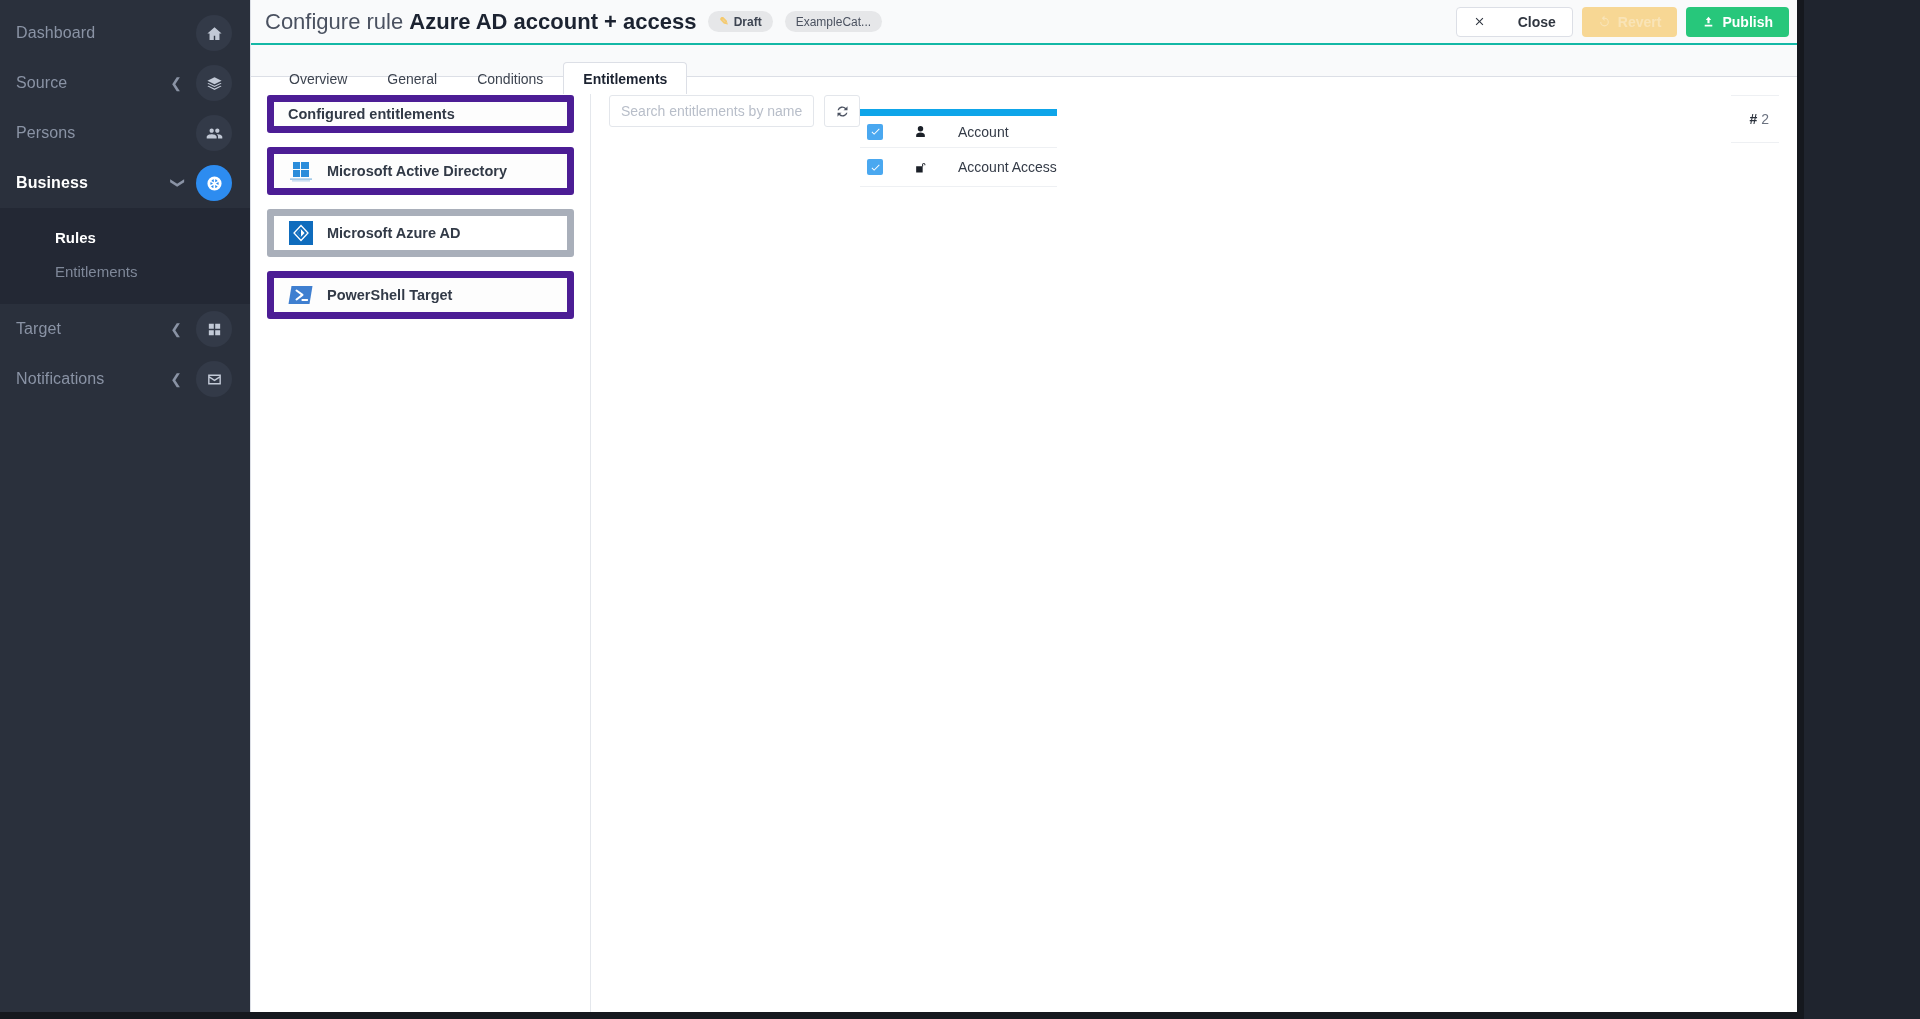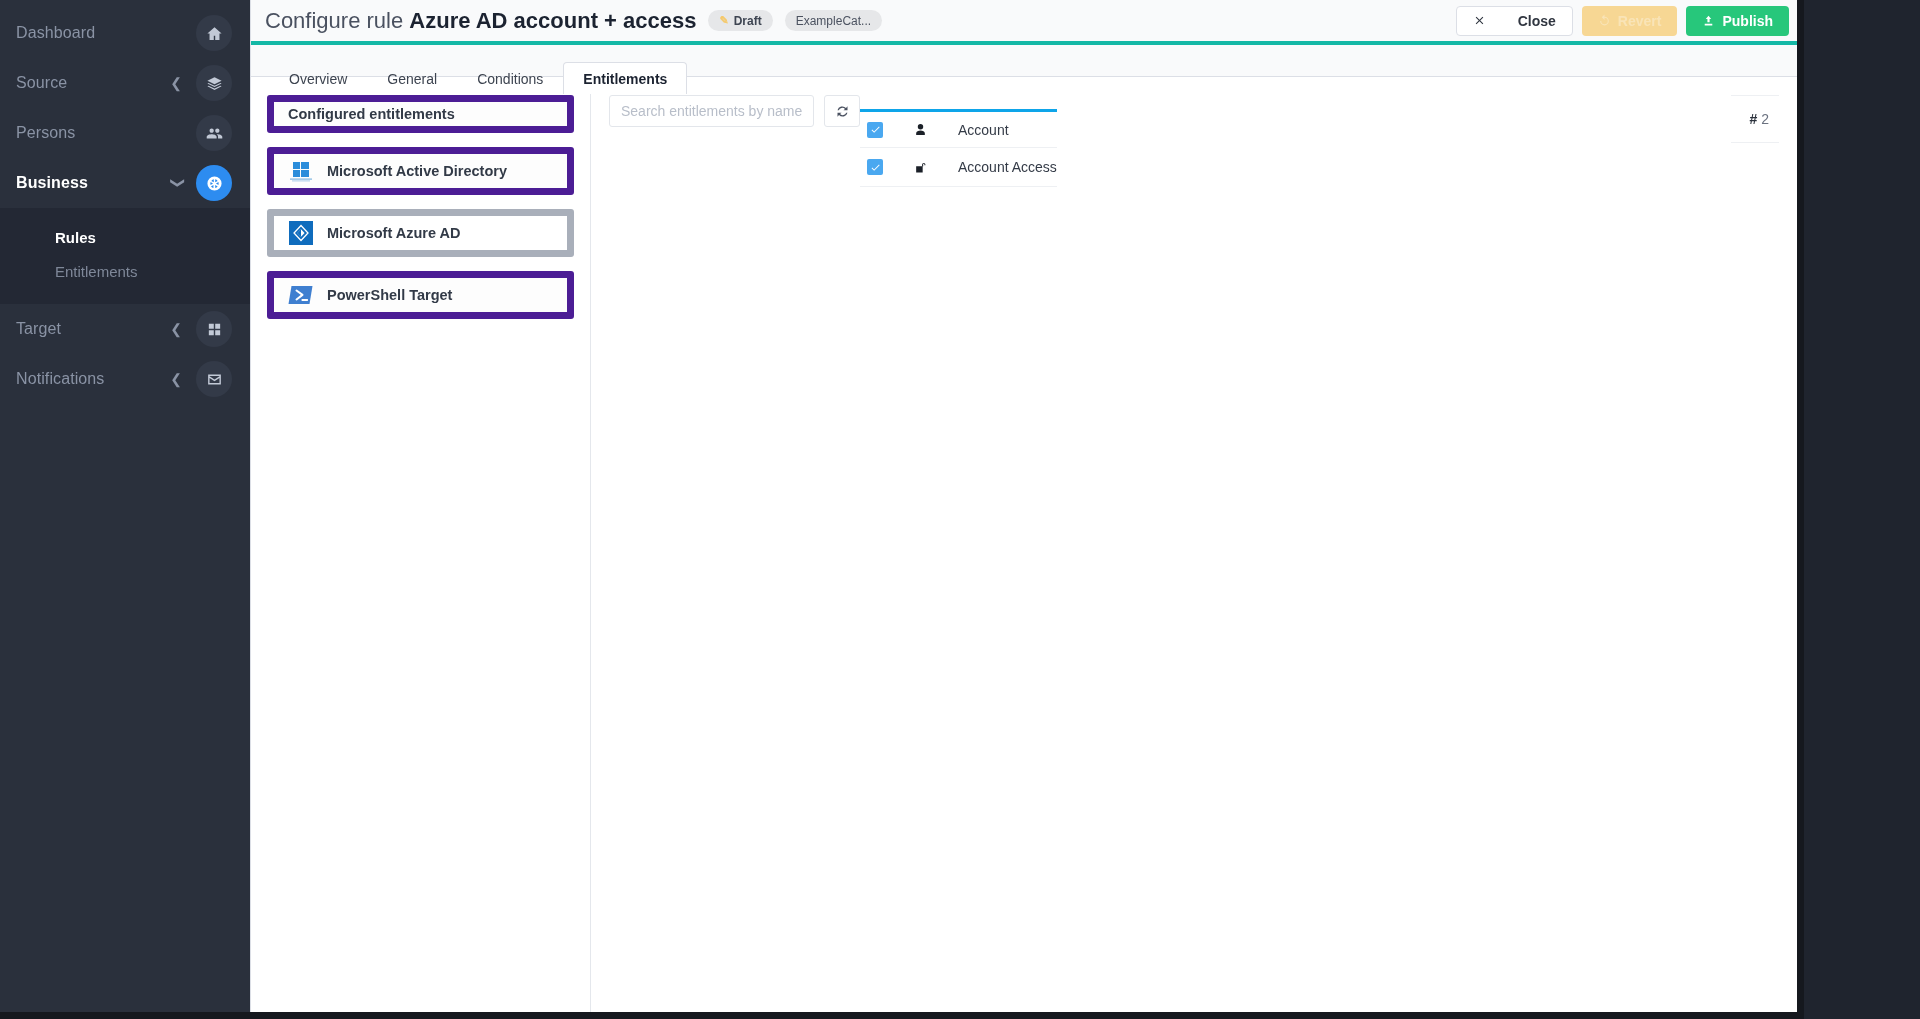--- a/index.html
+++ b/index.html
@@ -92,21 +92,21 @@
   }
 
   
   .topbar {
     height: 45px;
     flex: 0 0 45px;
     background: #f9fafb;
     display: flex;
     align-items: center;
     padding: 0 8px 0 14px;
-    border-bottom: 4px solid #14b8a6;
+    border-bottom: 2px solid #14b8a6;
   }
   .page-title {
     font-size: 22px;
     color: #4a5160;
     white-space: nowrap;
     font-weight: normal;
   }
   .page-title b { color: #1c2331; font-weight: bold; }
   .chip {
     display: inline-flex;
@@ -249,21 +249,21 @@
     cursor: pointer;
   }
   .ent-list { margin-top: 14px; }
   .ent-row {
     height: 39px;
     display: flex;
     align-items: center;
     border-bottom: 1px solid #eef0f3;
     padding-left: 7px;
   }
-  .ent-row:first-child { border-top: 3px solid #0ea5e9; }
+  .ent-row:first-child { border-top: 7px solid #0ea5e9; }
   .cb {
     width: 16px; height: 16px;
     border-radius: 2px;
     background: #4aa8f0;
     display: flex;
     align-items: center;
     justify-content: center;
     flex: 0 0 16px;
     cursor: pointer;
   }

